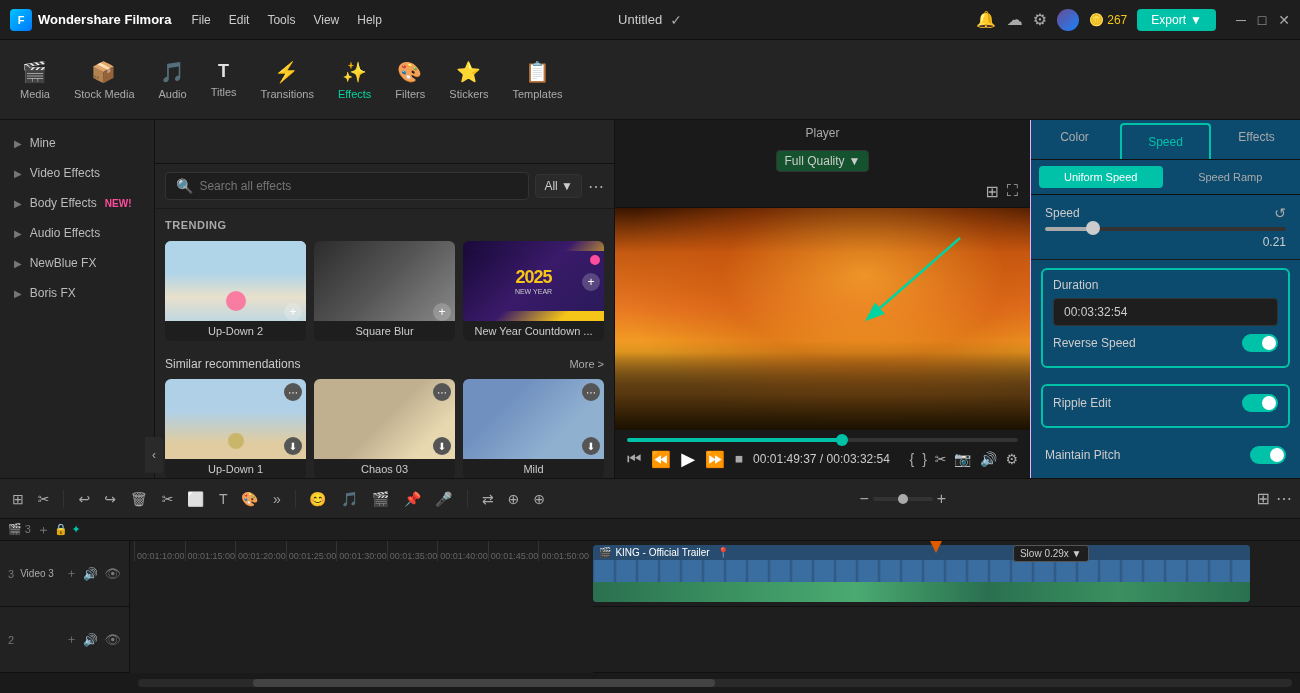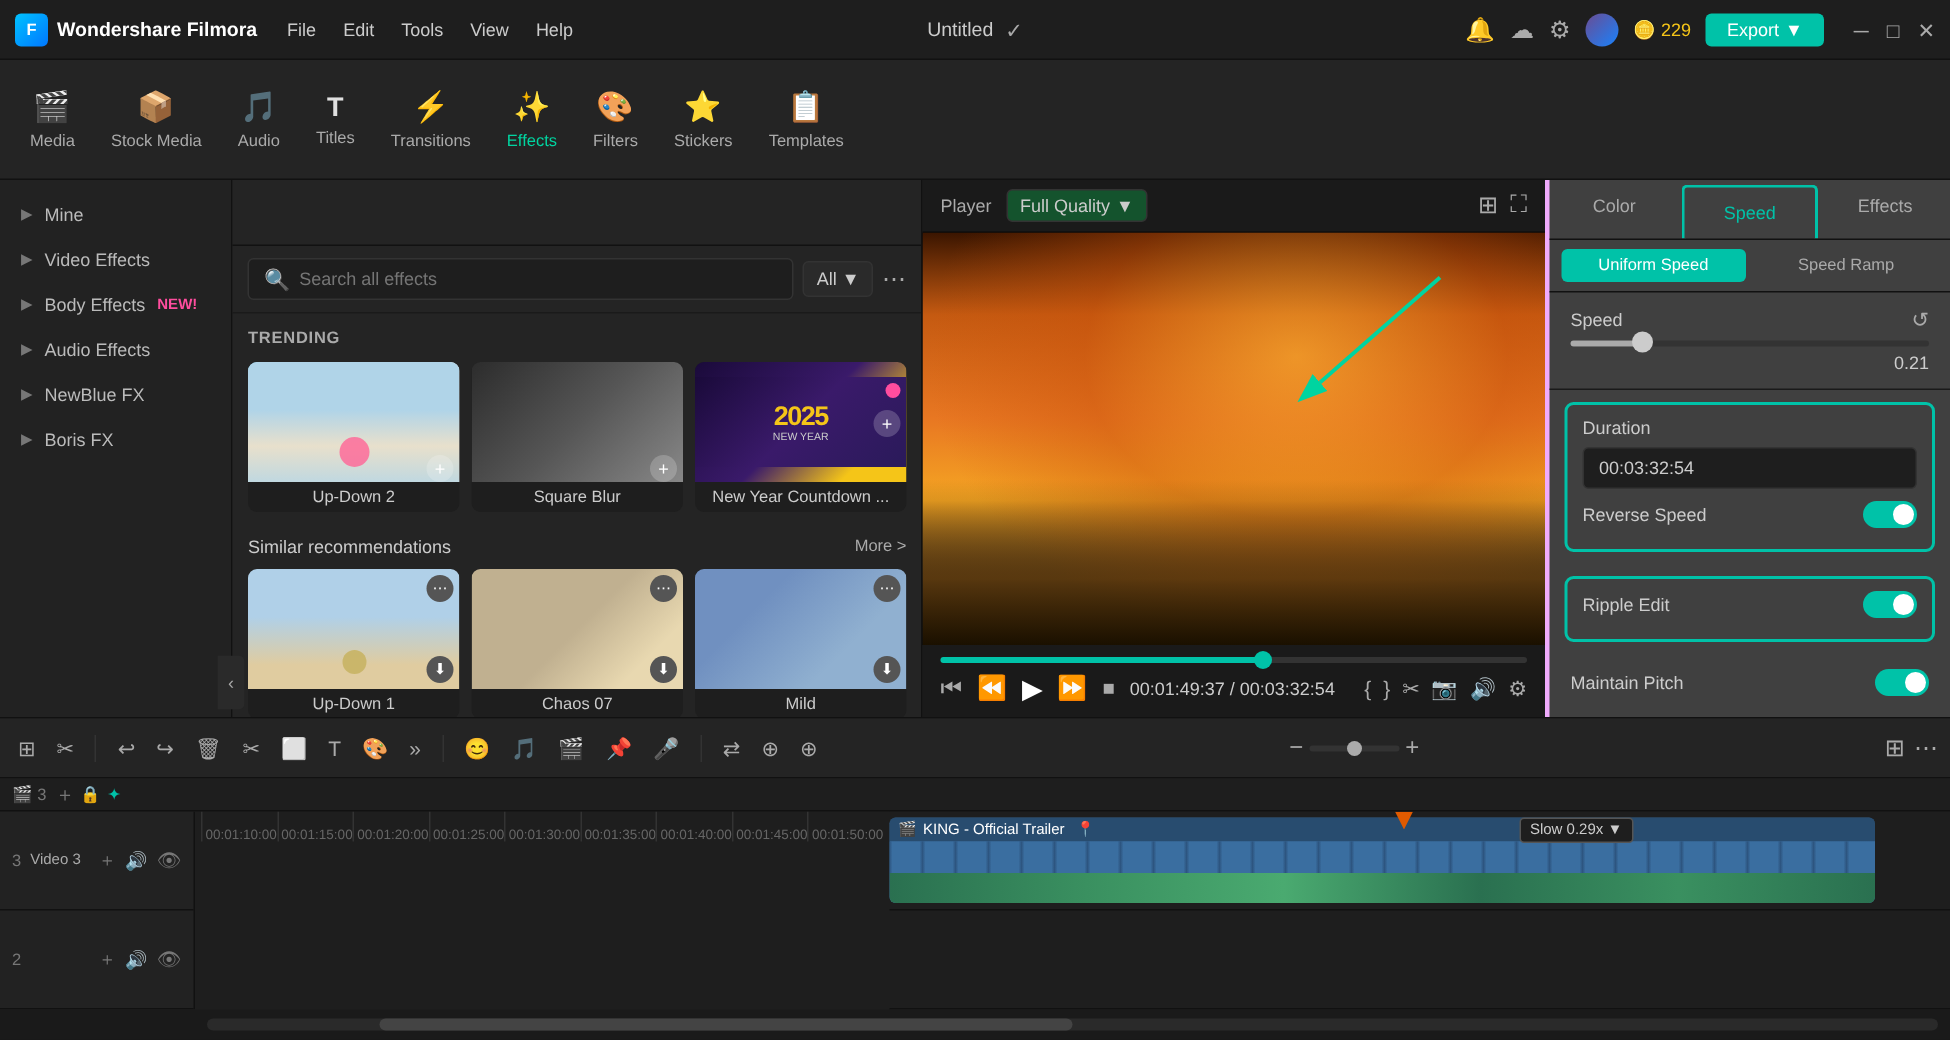--- a/index.html
+++ b/index.html
@@ -47,38 +47,38 @@
     .effect-card { position: relative; border-radius: 6px; overflow: hidden; cursor: pointer; background: #1e1e1e; }
     .effect-thumb { width: 100%; height: 80px; object-fit: cover; background: #333; display: flex; align-items: center; justify-content: center; font-size: 11px; color: #777; overflow: hidden; }
     .effect-label { padding: 4px 6px; font-size: 11px; color: #ccc; text-align: center; }
     .effect-add-btn { position: absolute; bottom: 20px; right: 4px; width: 18px; height: 18px; border-radius: 50%; background: rgba(255,255,255,0.2); display: flex; align-items: center; justify-content: center; font-size: 12px; color: #fff; }
     .similar-header { display: flex; justify-content: space-between; align-items: center; margin-bottom: 8px; }
     .similar-title { font-size: 12px; color: #ccc; }
     .more-link { font-size: 11px; color: #aaa; cursor: pointer; }
 
     
     .video-preview { flex: 1; background: #1a1a1a; display: flex; flex-direction: column; }
-    .preview-header { display: flex; align-items: center; padding: 6px 12px; gap: 10px; border-bottom: 1px solid #111; }
+    .preview-header { display: flex; align-items: center; padding: 6px 12px; gap: 10px; border-bottom: 1px solid #111; flex-direction: column; }
     .player-label { font-size: 12px; color: #aaa; }
     .quality-select { background: #14532d; border: 1px solid #333; border-radius: 4px; padding: 3px 8px; color: #ccc; font-size: 12px; display: flex; align-items: center; gap: 4px; cursor: pointer; }
     .preview-icons { display: flex; gap: 8px; margin-left: auto; }
     .preview-icon { font-size: 16px; color: #aaa; cursor: pointer; }
     .preview-canvas { flex: 1; background: #000; position: relative; overflow: hidden; }
     .preview-controls { padding: 8px 12px; display: flex; flex-direction: column; gap: 6px; }
     .progress-bar { position: relative; height: 4px; background: #333; border-radius: 2px; }
     .progress-fill { height: 100%; background: #00c2a8; border-radius: 2px; width: 55%; }
     .progress-thumb { position: absolute; top: -4px; left: 55%; width: 12px; height: 12px; border-radius: 50%; background: #00c2a8; transform: translateX(-50%); }
     .playback-row { display: flex; align-items: center; gap: 10px; }
     .play-btn { font-size: 18px; color: #fff; cursor: pointer; }
     .time-display { font-size: 12px; color: #ccc; }
     .ctrl-icons { display: flex; gap: 8px; margin-left: auto; }
     .ctrl-icon { font-size: 14px; color: #aaa; cursor: pointer; }
 
     
-    .right-panel { width: 270px; background: #404040; border-left: 3px solid #f0abfc; display: flex; flex-direction: column; }
+    .right-panel { width: 270px; background: #0c4a6e; border-left: 1px solid #f0abfc; display: flex; flex-direction: column; }
     .right-tabs { display: flex; border-bottom: 1px solid #111; }
     .right-tab { flex: 1; padding: 10px 0; text-align: center; font-size: 12px; color: #aaa; cursor: pointer; }
     .speed-subtabs { display: flex; border-bottom: 1px solid #111; padding: 6px 8px; gap: 6px; }
     .panel-section { padding: 10px 14px; border-bottom: 1px solid #1a1a1a; }
     .panel-row { display: flex; align-items: center; justify-content: space-between; margin-bottom: 6px; }
     .panel-label { font-size: 12px; color: #ccc; }
     .speed-slider { width: 100%; margin-top: 6px; position: relative; }
     .slider-track { height: 4px; background: #333; border-radius: 2px; position: relative; }
     .slider-fill { height: 100%; background: #aaa; border-radius: 2px; width: 20%; }
     .slider-thumb { position: absolute; top: -6px; left: 20%; width: 14px; height: 14px; border-radius: 50%; background: #ccc; transform: translateX(-50%); }
@@ -141,21 +141,21 @@
   <div class="spacer"></div>
   <div style="position:absolute;left:50%;transform:translateX(-50%);display:flex;align-items:center;gap:8px;">
     <span style="font-size:13px;color:#ccc;">Untitled</span>
     <span style="color:#aaa;font-size:14px;">✓</span>
   </div>
   <div class="top-right">
     <span style="font-size:16px;color:#aaa;">🔔</span>
     <span style="font-size:16px;color:#aaa;">☁</span>
     <span style="font-size:16px;color:#aaa;">⚙</span>
     <span style="width:22px;height:22px;border-radius:50%;background:linear-gradient(135deg,#6a4c93,#1982fc);display:inline-block;"></span>
-    <span style="font-size:12px;color:#f5c518;">🪙 229</span>
+    <span style="font-size:12px;color:#f5c518;">🪙 267</span>
     <button class="export-btn">
       <span>Export</span> 
         <span>▼</span>
     </button>
     <div class="window-controls">
       <span class="win-btn">─</span>
       <span class="win-btn">□</span>
       <span class="win-btn">✕</span>
     </div>
   </div>
@@ -301,21 +301,21 @@
           <div class="effect-label">Up-Down 1</div>
         </div>
 
         <div class="effect-card">
           <div class="effect-thumb">
             <div style="width:100%;height:80px;background:linear-gradient(135deg,#c0b090 50%,#e8d8b0 80%);position:relative;">
               <div style="position:absolute;top:4px;right:4px;width:18px;height:18px;border-radius:50%;background:#555;display:flex;align-items:center;justify-content:center;font-size:10px;color:#fff;">⋯</div>
               <div style="position:absolute;bottom:4px;right:4px;width:18px;height:18px;border-radius:50%;background:#555;display:flex;align-items:center;justify-content:center;font-size:10px;color:#fff;">⬇</div>
             </div>
           </div>
-          <div class="effect-label">Chaos 07</div>
+          <div class="effect-label">Chaos 03</div>
         </div>
 
         <div class="effect-card">
           <div class="effect-thumb">
             <div style="width:100%;height:80px;background:linear-gradient(135deg,#7090c0 30%,#90b0d0 70%);position:relative;">
               <div style="position:absolute;top:4px;right:4px;width:18px;height:18px;border-radius:50%;background:#555;display:flex;align-items:center;justify-content:center;font-size:10px;color:#fff;">⋯</div>
               <div style="position:absolute;bottom:4px;right:4px;width:18px;height:18px;border-radius:50%;background:#555;display:flex;align-items:center;justify-content:center;font-size:10px;color:#fff;">⬇</div>
             </div>
           </div>
           <div class="effect-label">Mild</div>

